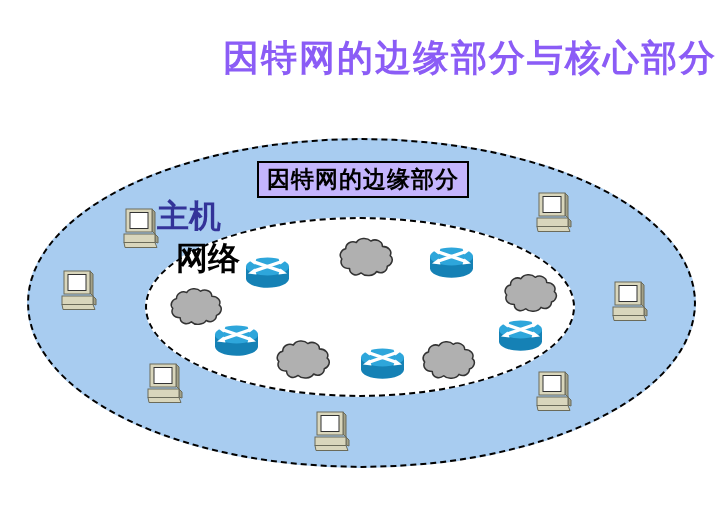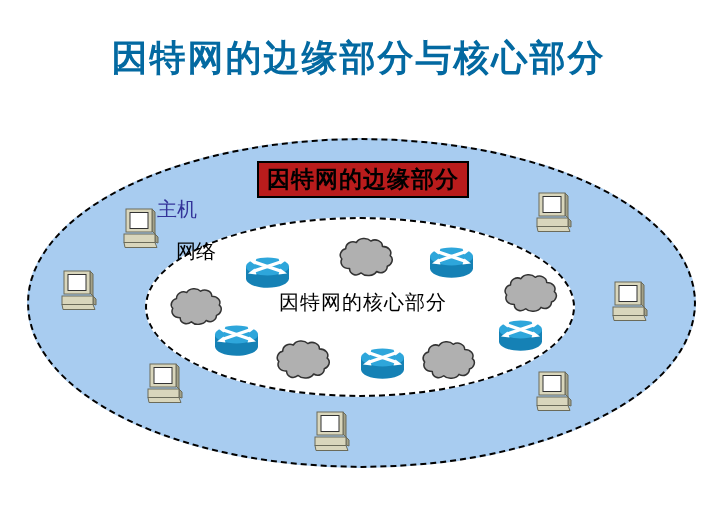--- a/index.html
+++ b/index.html
@@ -9,49 +9,48 @@
   }
   .title{
     position:absolute;left:0;top:34px;width:100%;text-align:center;
     font-size:36px;font-weight:bold;letter-spacing:2px;white-space:nowrap;
   }
   .ellipse{position:absolute;border:2px dashed #000;border-radius:50%;box-sizing:border-box;}
   .outer-ellipse{left:27px;top:138px;width:669px;height:330px;z-index:1;}
   .inner-ellipse{left:145px;top:217px;width:430px;height:180px;z-index:2;}
   .edge-box{
     position:absolute;left:257px;top:161px;width:212px;height:37px;z-index:4;
-    background:#b91c1c;border:2px solid #000;box-sizing:border-box;
+    background:#c4b5fd;border:2px solid #000;box-sizing:border-box;
     display:flex;align-items:center;justify-content:center;
     font-size:23px;font-weight:bold;letter-spacing:1px;white-space:nowrap;
   }
-  .lbl{position:absolute;z-index:4;font-size:20px;font-weight:normal;white-space:nowrap;line-height:1.15;}
+  .lbl{position:absolute;z-index:4;font-size:32px;font-weight:bold;white-space:nowrap;line-height:1.15;}
   .lbl-host{left:157px;top:198px;}
   .lbl-router{left:233px;top:226px;}
   .lbl-network{left:176px;top:240px;}
   .lbl-core{left:279px;top:291px;letter-spacing:1px;}
   .node{position:absolute;z-index:3;}
   .node svg{display:block;width:100%;height:100%;}
 </style>
 </head>
 <body>
 
 <div class="canvas" style="background: rgb(255, 255, 255);">
 
-  <div class="title" style="color: #0369a1;">因特网的边缘部分与核心部分</div>
+  <div class="title" style="color: #8b5cf6; text-align: right;">因特网的边缘部分与核心部分</div>
 
   <div class="ellipse outer-ellipse" style="background: rgb(168, 204, 240); border-color: rgb(0, 0, 0);"></div>
   <div class="ellipse inner-ellipse" style="background: rgb(255, 255, 255); border-color: rgb(0, 0, 0);"></div>
 
   <div class="edge-box">
     <span>因特网的边缘部分</span>
   </div>
 
   <div class="lbl lbl-host" style="color: rgb(51, 51, 153);">主机</div>
   <div class="lbl lbl-network">网络</div>
-  <div class="lbl lbl-core">因特网的核心部分</div>
 
   <div>
       <div class="node" style="left: 122px; top: 208px; width: 40px; height: 44px;">
         <svg viewBox="0 0 40 44" xmlns="http://www.w3.org/2000/svg">
     <polygon points="30,1 33,4 33,26 30,23" fill="#A3A188" stroke="#6B6B5A" stroke-width="1"></polygon>
     <rect x="4" y="1" width="26" height="23" fill="#D9D6BC" stroke="#6B6B5A" stroke-width="1"></rect>
     <rect x="8" y="4.5" width="18" height="16" fill="#FFFFFF" stroke="#333" stroke-width="1"></rect>
     <polygon points="33,26 36,29 36,35 33,34" fill="#A3A188" stroke="#6B6B5A" stroke-width="1"></polygon>
     <rect x="2" y="26" width="31" height="8.5" fill="#D9D6BC" stroke="#6B6B5A" stroke-width="1"></rect>
     <polygon points="2,34.5 33,34.5 35,39.5 3,39.5" fill="#D9D6BC" stroke="#6B6B5A" stroke-width="1"></polygon>

